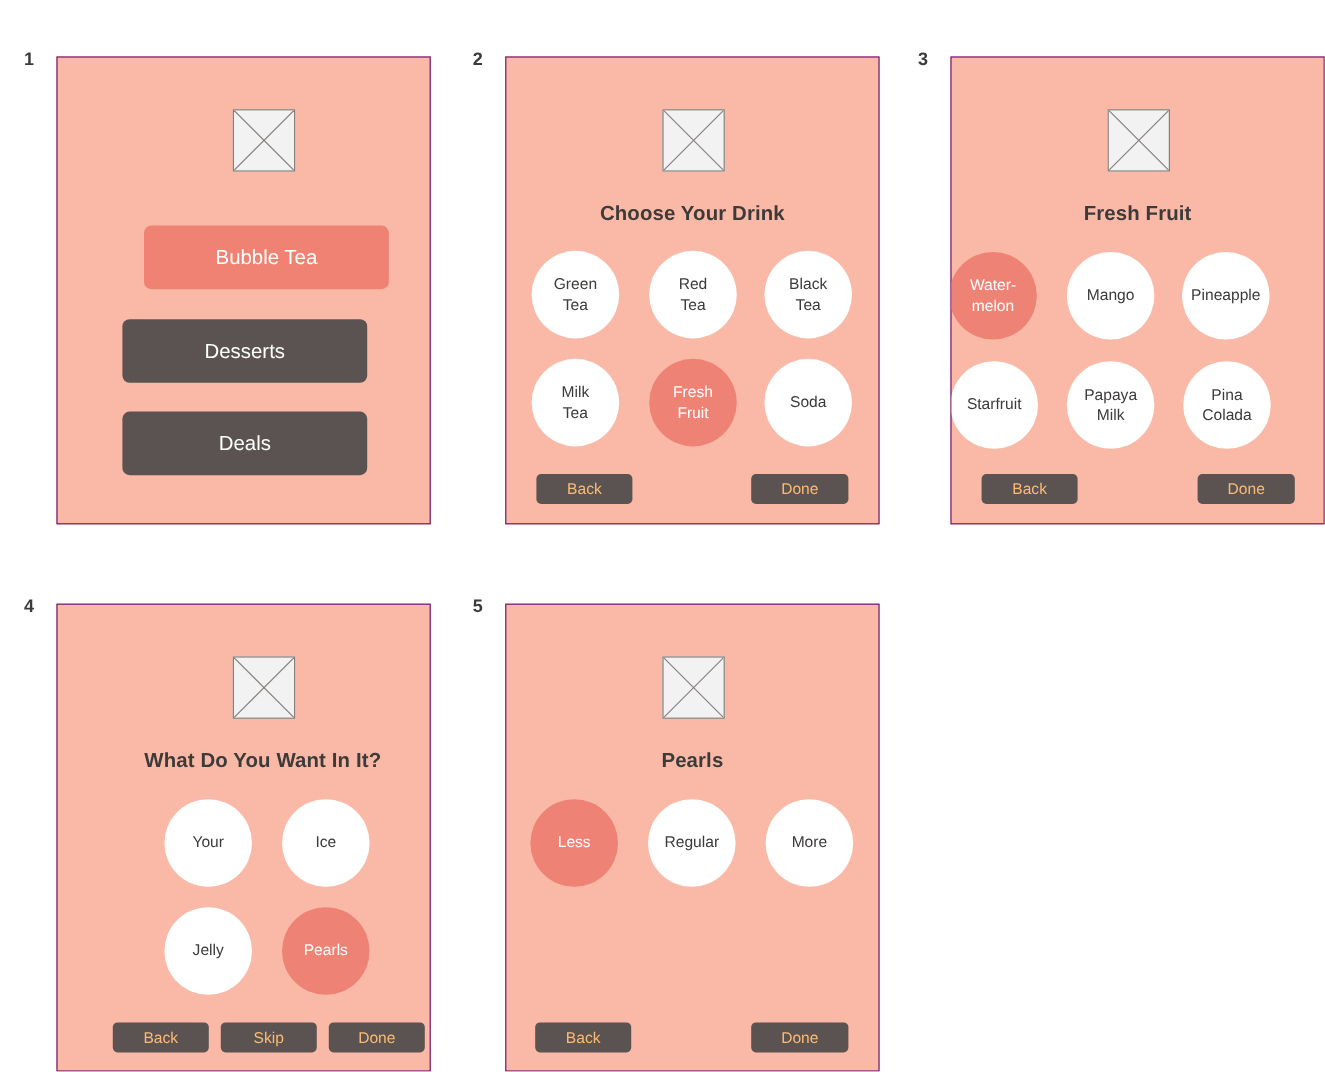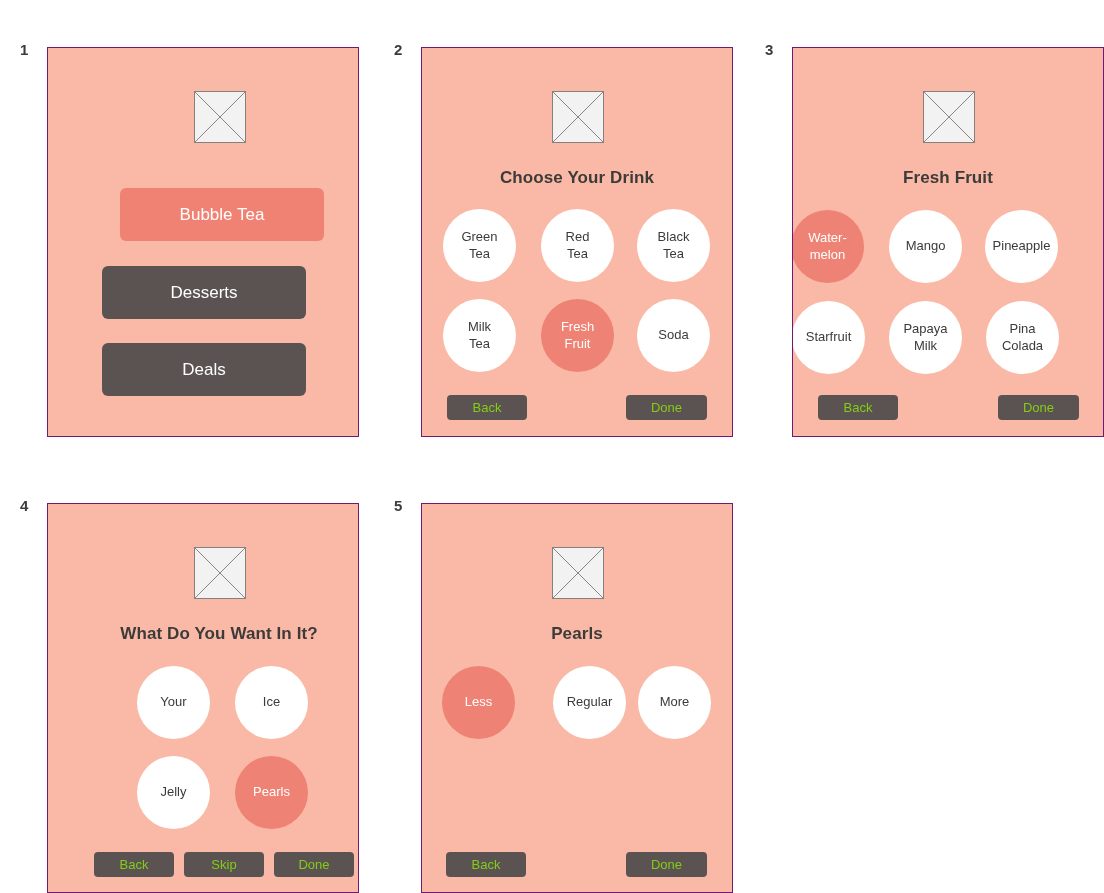--- a/index.html
+++ b/index.html
@@ -81,21 +81,21 @@
     background: #ee8274;
     color: #ffffff;
   }
 
   
   .nav-btn {
     position: absolute;
     height: 25px;
     border-radius: 4px;
     background: #5a5351;
-    color: #84cc16;
+    color: #fdba74;
     font-size: 13px;
     display: flex;
     align-items: center;
     justify-content: center;
   }
 </style>
 </head>
 <body>
 
 <div id="canvas">
@@ -264,21 +264,21 @@
           <line x1="0" y1="0" x2="52" y2="52" stroke="#85807e" stroke-width="1"></line>
           <line x1="52" y1="0" x2="0" y2="52" stroke="#85807e" stroke-width="1"></line>
         </svg>
       </div>
 
       <div class="screen-title" style="top:120px;">Pearls</div>
 
       <div class="chip selected" style="left:20px; top:162px; width:73px; height:73px;">
         <span>Less</span>
       </div>
-      <div class="chip" style="left:131px; top:162px; width:73px; height:73px;text-align:right;">
+      <div class="chip" style="left:118px; top:162px; width:73px; height:73px;text-align:right;">
         <span>Regular</span>
       </div>
       <div class="chip" style="left:216px; top:162px; width:73px; height:73px;">
         <span>More</span>
       </div>
 
       <div class="nav-btn" style="left:24px; top:348px; width:80px;">
         <span>Back</span>
       </div>
       <div class="nav-btn" style="left:204px; top:348px; width:81px;">

